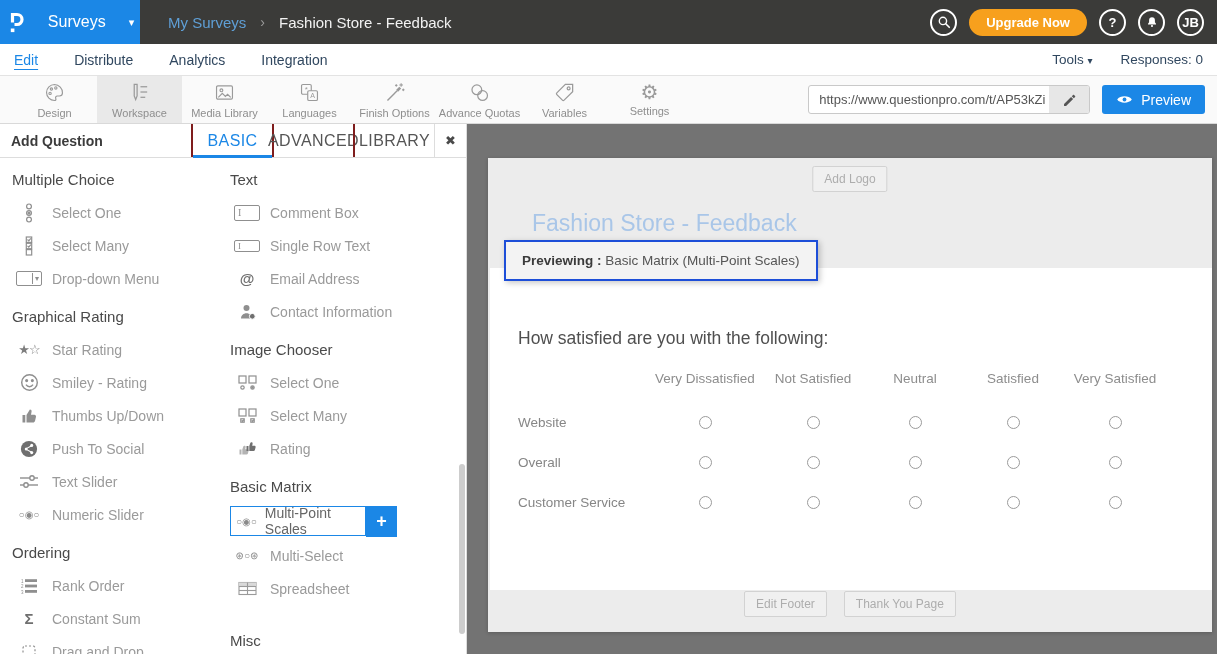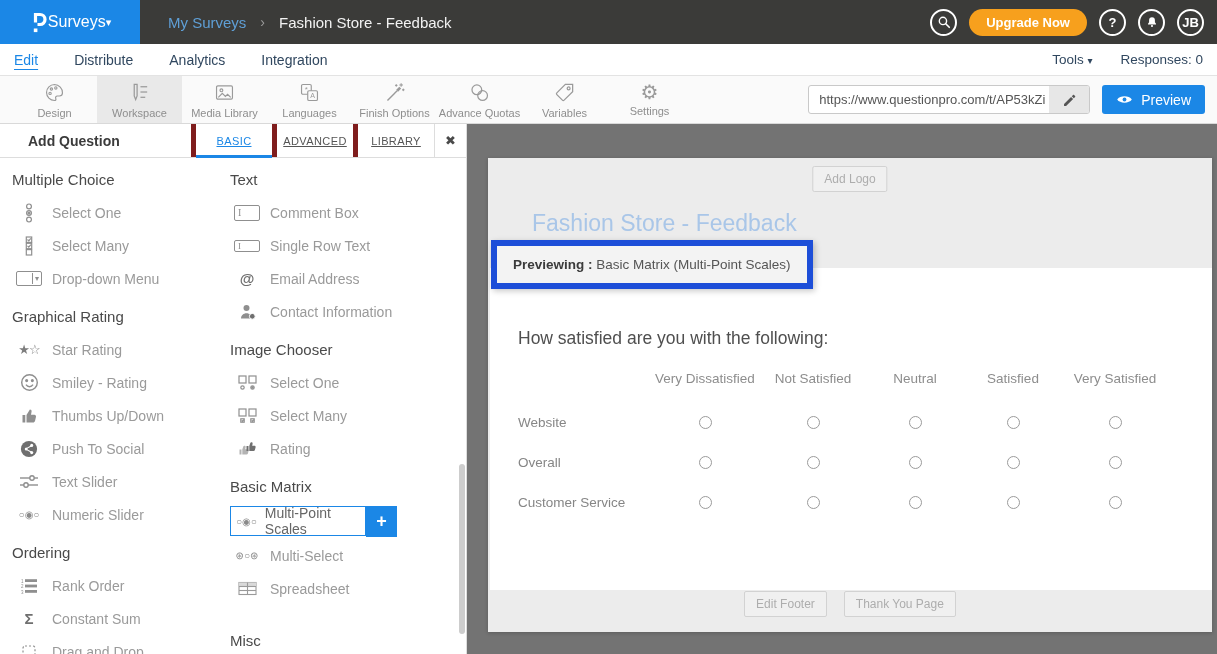--- a/index.html
+++ b/index.html
@@ -2,21 +2,21 @@
 <html><head>
 <meta charset="utf-8">
 <style>
   * { box-sizing: border-box; margin: 0; padding: 0; }
   html,body { width:1217px; height:654px; overflow:hidden; }
   body { font-family:"Liberation Sans", sans-serif; background:#fff; }
   #app { position:relative; width:1217px; height:654px; overflow:hidden; background:#fff; }
 
   
   .topbar { height:44px; background:#3b3b39; display:flex; align-items:center; }
-  .logo-block { width:140px; height:44px; background:#1b87e6; display:flex; align-items:center; justify-content:center; gap:0; color:#fff; cursor:pointer; }
+  .logo-block { width:140px; height:44px; background:#1b87e6; display:flex; align-items:center; justify-content:center; gap:23px; color:#fff; cursor:pointer; }
   .logo-block .product { font-size:16px; }
   .logo-block .caret { font-size:11px; margin-top:1px; }
   .crumbs { display:flex; align-items:center; gap:14px; margin-left:28px; font-size:15px; }
   .crumb-parent { color:#5f9fd6; cursor:pointer; }
   .crumb-sep { color:#9a9a9a; font-size:14px; }
   .crumb-current { color:#f2f2f2; }
   .top-right { margin-left:auto; display:flex; align-items:center; gap:12px; padding-right:13px; }
   .circle-btn { width:27px; height:27px; border:2px solid #fff; border-radius:50%; color:#fff; display:flex; align-items:center; justify-content:center; font-size:13px; font-weight:bold; cursor:pointer; flex:none; }
   .upgrade-btn { background:#f7a01d; color:#fff; font-weight:bold; font-size:13px; border:none; border-radius:14px; height:27px; padding:0 17px; cursor:pointer; }
 
@@ -38,22 +38,22 @@
   .tb-right { margin-left:auto; display:flex; align-items:center; gap:12px; padding-right:12px; }
   .url-box { width:282px; height:29px; border:1px solid #c9c9c9; border-radius:3px; background:#fff; display:flex; align-items:center; overflow:hidden; }
   .url-box input { border:none; outline:none; flex:1; height:100%; font-size:13px; color:#555; padding:0 4px 0 10px; font-family:"Liberation Sans", sans-serif; background:transparent; }
   .url-edit { width:40px; height:100%; background:#e7e7e7; display:flex; align-items:center; justify-content:center; cursor:pointer; flex:none; }
   .preview-btn { background:#1b87e6; color:#fff; border:none; border-radius:3px; height:29px; padding:0 14px; font-size:14px; display:flex; align-items:center; gap:8px; cursor:pointer; }
 
   
   .main { display:flex; height:530px; }
   .left-panel { width:467px; background:#fff; position:relative; flex:none; border-right:1px solid #ddd; }
   .panel-head { height:34px; border-bottom:1px solid #ddd; display:flex; align-items:stretch; }
-  .panel-title { flex:1; display:flex; align-items:center; padding-left:28px; font-size:14px; font-weight:bold; color:#3b3b3b; }
-  .panel-tab { width:81px; display:flex; align-items:center; justify-content:center; font-size:11px; letter-spacing:.4px; color:#555; border-left:5px solid #7f1d1d; cursor:pointer; position:relative; flex:none;text-decoration:underline; }
+  .panel-title { flex:1; display:flex; align-items:center; padding-left:11px; font-size:14px; font-weight:bold; color:#3b3b3b; }
+  .panel-tab { width:81px; display:flex; align-items:center; justify-content:center; font-size:16px; letter-spacing:.4px; color:#555; border-left:2px solid #7f1d1d; cursor:pointer; position:relative; flex:none; }
   .panel-tab.active { color:#1b87e6; }
   .panel-tab.active::after { content:""; position:absolute; left:0; right:0; bottom:-1px; height:3px; background:#1b87e6; }
   .panel-close { width:32px; border-left:1px solid #ddd; display:flex; align-items:center; justify-content:center; color:#4a4a4a; font-size:13px; cursor:pointer; flex:none; }
   .panel-body { display:flex; padding-left:12px; height:496px; overflow:hidden; }
   .pcol { width:218px; flex:none; }
   .pcol2 { width:225px; }
   .sec-title { font-size:15px; color:#4a4a4a; padding:12px 0 6px; line-height:20px; }
   .sec-title.mt { margin-top:14px; }
   .qitem { height:33px; display:flex; align-items:center; gap:10px; color:#9a9a9a; font-size:14px; padding-left:4px; cursor:pointer; }
   .qicon { width:26px; display:flex; align-items:center; justify-content:center; color:#8a8a8a; flex:none; }
@@ -70,21 +70,21 @@
   .add-btn { width:31px; height:31px; background:#1b87e6; color:#fff; border:none; font-size:18px; font-weight:bold; display:flex; align-items:center; justify-content:center; cursor:pointer; }
   .panel-scrollbar { position:absolute; right:1px; top:340px; width:6px; height:170px; background:#cdcdcd; border-radius:3px; }
 
   
   .preview-area { flex:1; background:#737373; position:relative; overflow:hidden; }
   .survey-card { position:absolute; left:21px; right:5px; top:34px; bottom:22px; background:#ececec; box-shadow:0 1px 4px rgba(0,0,0,.2); }
   .ghost-btn { background:#f0f0f0; border:1px solid #d2d2d2; color:#adadad; font-size:12px; padding:5px 11px; border-radius:2px; cursor:pointer; font-family:"Liberation Sans", sans-serif; }
   .add-logo { position:absolute; top:8px; left:50%; transform:translateX(-50%); }
   .survey-title { position:absolute; top:52px; left:44px; font-size:23px; color:#a9c6e8; font-weight:400; }
   .question-panel { position:absolute; left:2px; right:0; top:110px; bottom:42px; background:#fff; }
-  .preview-tip { position:absolute; left:3px; top:82px; background:#f3f3f3; border:6px solid #1d4ed8; box-shadow:2px 2px 6px rgba(0,0,0,.22); padding:11px 16px; font-size:13.5px; color:#555; z-index:3; white-space:nowrap; }
+  .preview-tip { position:absolute; left:16px; top:82px; background:#f3f3f3; border:2px solid #1d4ed8; box-shadow:2px 2px 6px rgba(0,0,0,.22); padding:11px 16px; font-size:13.5px; color:#555; z-index:3; white-space:nowrap; }
   .preview-tip b { color:#3b3b3b; }
   .q-text { position:absolute; left:28px; top:60px; font-size:17.5px; color:#4f4f4f; }
   .matrix { position:absolute; left:0; top:98px; right:30px; }
   .m-row { display:grid; grid-template-columns:160px 110px 106px 98px 98px 106px; align-items:center; height:40px; }
   .m-head { height:24px; margin-bottom:12px; }
   .m-col-label { text-align:center; color:#8d8d8d; font-size:13.5px; }
   .m-row-label { padding-left:28px; color:#868686; font-size:13.5px; }
   .m-cell { display:flex; justify-content:center; }
   .radio { width:13px; height:13px; border:1px solid #9b9b9b; border-radius:50%; background:#fff; cursor:pointer; }
   .card-footer { position:absolute; left:0; right:0; bottom:15px; display:flex; justify-content:center; gap:17px; }

